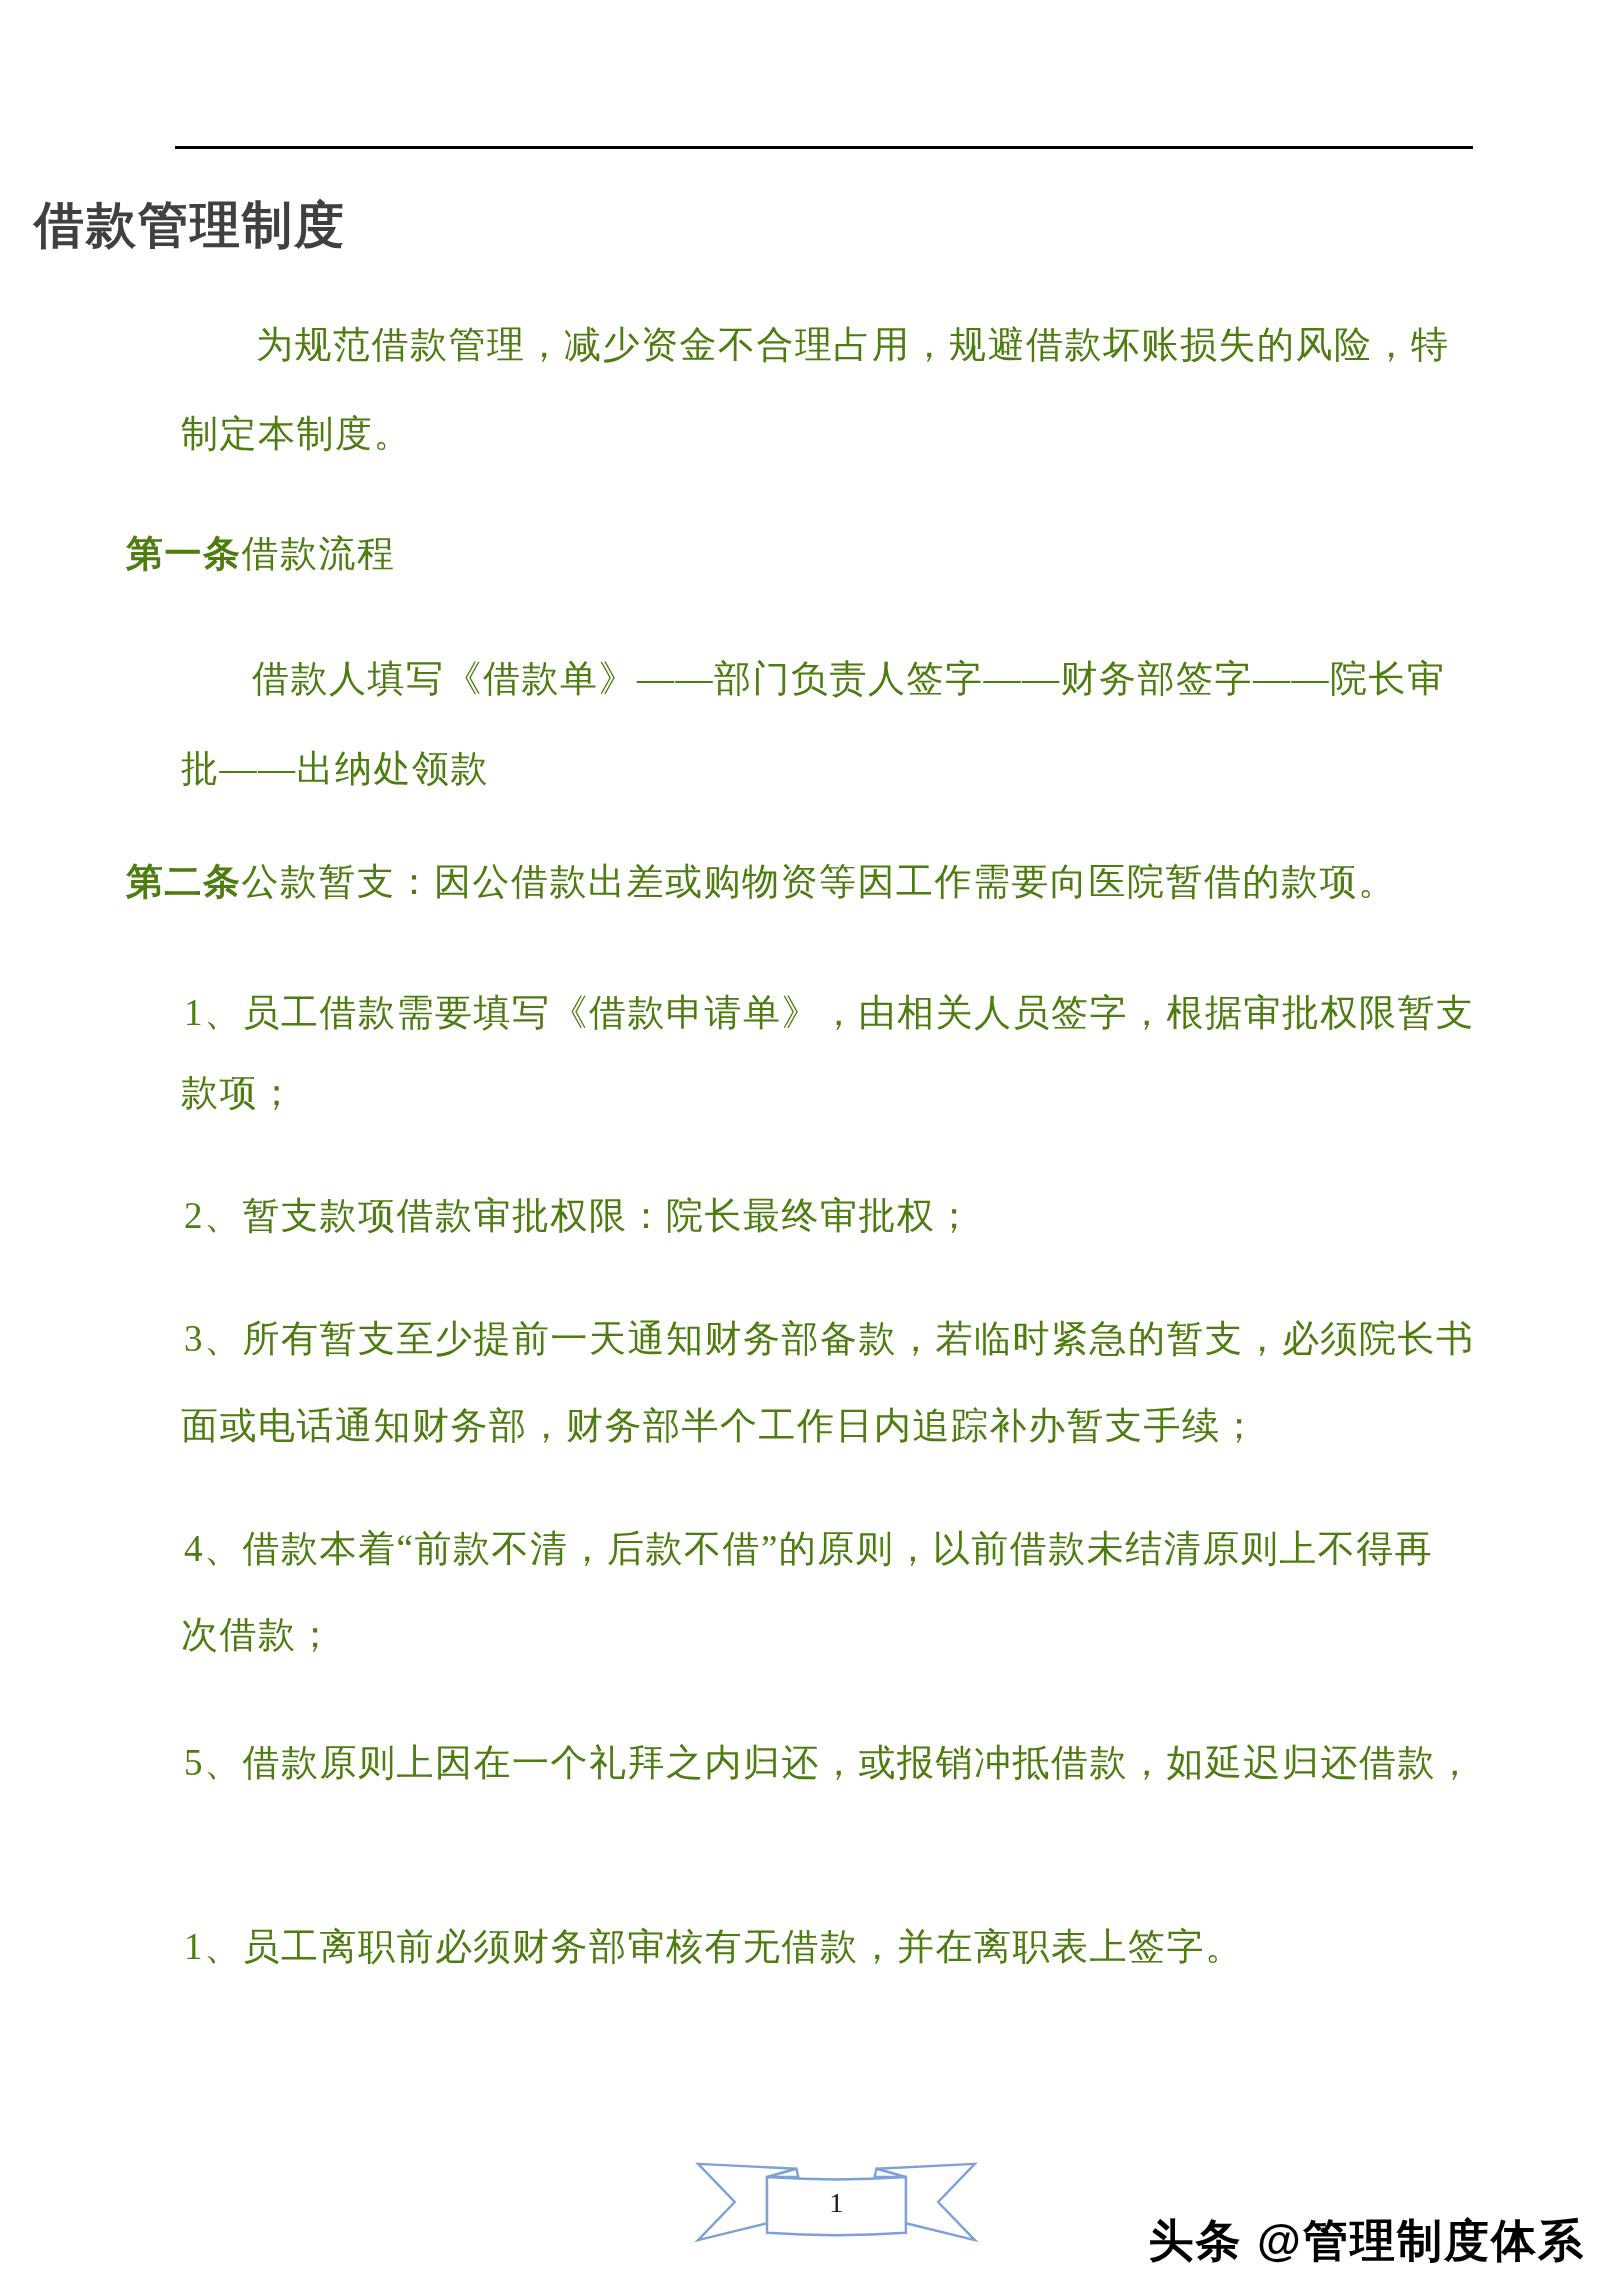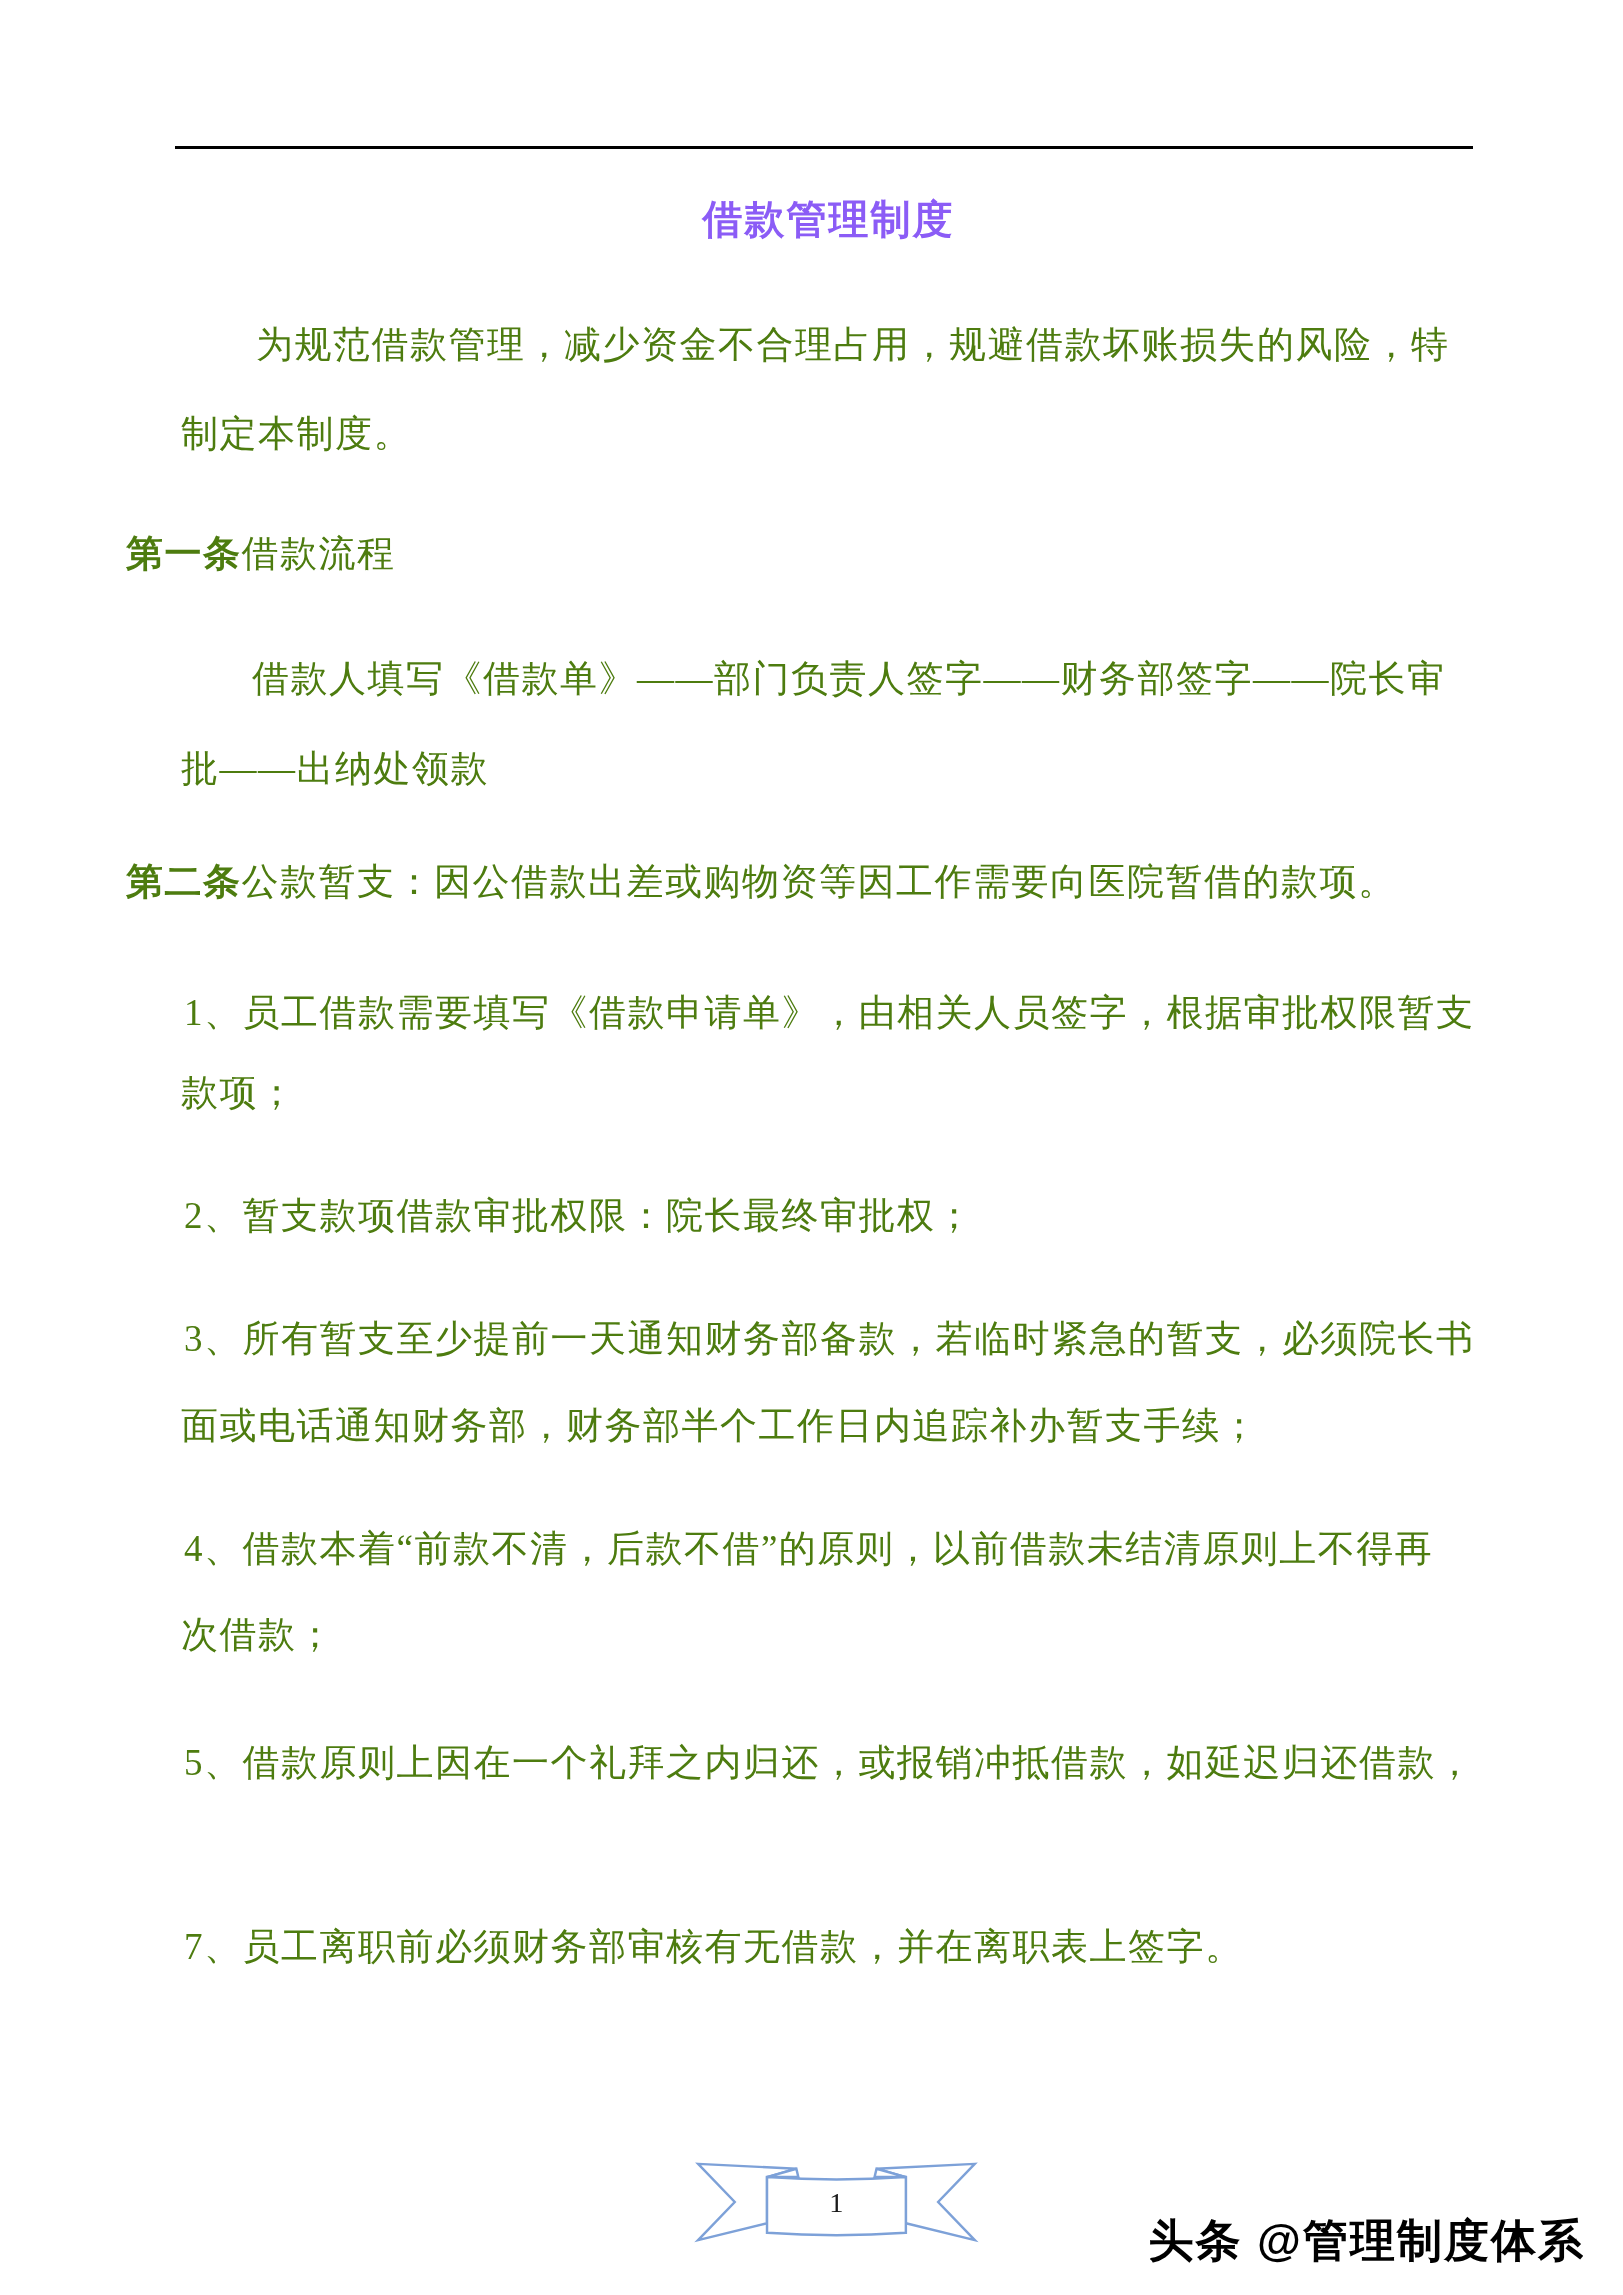--- a/index.html
+++ b/index.html
@@ -10,22 +10,22 @@
     position:relative;overflow:hidden;
   }
   .page{position:absolute;inset:0;}
   .hrule{
     position:absolute;left:175px;top:146px;width:1298px;height:3.4px;
     background:#000;
   }
   .doc-title{
     position:absolute;left:0;top:192px;width:100%;
     box-sizing:border-box;padding-left:34px;
-    text-align:center;font-size:40px;font-weight:700;
-    letter-spacing:2px;color:#8b5cf6;white-space:nowrap;
+    font-size:50px;font-weight:700;
+    letter-spacing:2px;color:#404040;white-space:nowrap;
   }
   .line{
     position:absolute;white-space:nowrap;
     font-size:37px;line-height:1.08;letter-spacing:1.5px;color:#4d7c0f;
   }
   .sec-label{font-weight:700;}
   .sec-text{}
   .ribbon{position:absolute;left:689px;top:2158px;width:290px;height:88px;}
   .ribbon text{
     font-family:"Liberation Serif","DejaVu Serif",serif;
@@ -59,21 +59,21 @@
   <div class="line" style="left:126px;top:862px"><span class="sec-label">第二条</span><span class="sec-text">公款暂支：因公借款出差或购物资等因工作需要向医院暂借的款项。</span></div>
 
   <div class="line" style="left:184px;top:993px">1、员工借款需要填写《借款申请单》，由相关人员签字，根据审批权限暂支</div>
   <div class="line" style="left:181px;top:1073px">款项；</div>
   <div class="line" style="left:184px;top:1196px">2、暂支款项借款审批权限：院长最终审批权；</div>
   <div class="line" style="left:184px;top:1319px">3、所有暂支至少提前一天通知财务部备款，若临时紧急的暂支，必须院长书</div>
   <div class="line" style="left:181px;top:1406px">面或电话通知财务部，财务部半个工作日内追踪补办暂支手续；</div>
   <div class="line" style="left:184px;top:1529px">4、借款本着“前款不清，后款不借”的原则，以前借款未结清原则上不得再</div>
   <div class="line" style="left:181px;top:1615px">次借款；</div>
   <div class="line" style="left:184px;top:1743px">5、借款原则上因在一个礼拜之内归还，或报销冲抵借款，如延迟归还借款，</div>
-  <div class="line" style="left:184px;top:1927px">7、员工离职前必须财务部审核有无借款，并在离职表上签字。</div>
+  <div class="line" style="left:184px;top:1927px">1、员工离职前必须财务部审核有无借款，并在离职表上签字。</div>
 
   <svg class="ribbon" viewBox="0 0 590 180" xmlns="http://www.w3.org/2000/svg">
 
     <path d="M17,12 L218,22 L158,39 L158,133 L160,133 L17,168 L92,90 Z" fill="#ffffff" stroke-width="5" stroke-linejoin="miter" stroke="#7da1d8"></path>
 
     <path d="M583,12 L382,22 L442,39 L442,133 L440,133 L583,168 L508,90 Z" fill="#ffffff" stroke-width="5" stroke-linejoin="miter" stroke="#7da1d8"></path>
 
     <path d="M218,22 L158,39 L222,39 Z" fill="#ffffff" stroke-width="5" stroke-linejoin="miter" stroke="#7da1d8"></path>
     <path d="M382,22 L442,39 L378,39 Z" fill="#ffffff" stroke-width="5" stroke-linejoin="miter" stroke="#7da1d8"></path>
 

